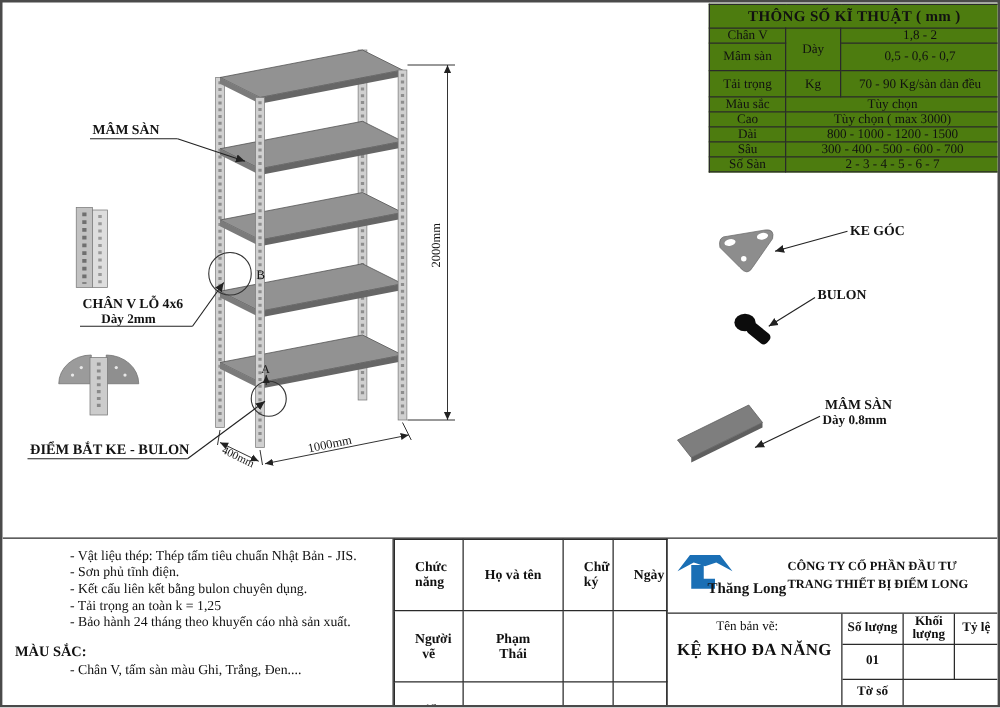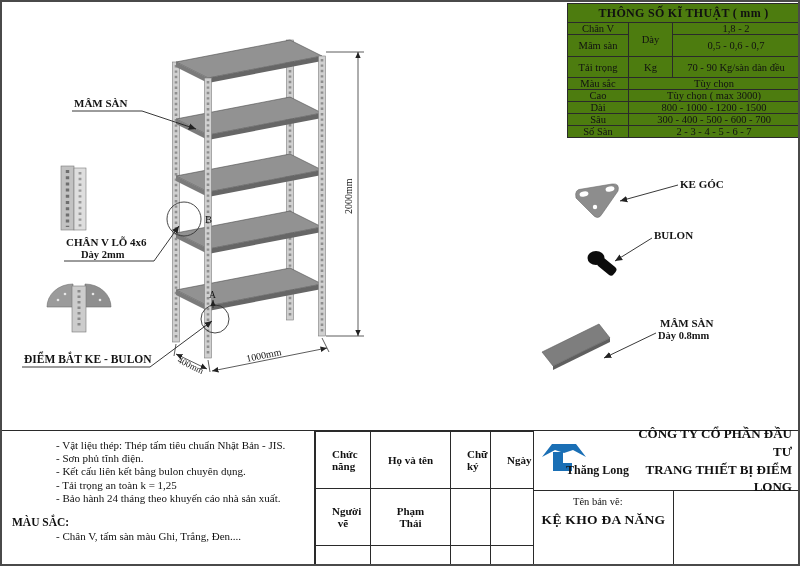--- a/index.html
+++ b/index.html
@@ -25,21 +25,21 @@
   .desc .gap{height:11px;}
   .sigwrap{width:218px;box-sizing:border-box;}
   .sig{width:218px;height:100%;border-collapse:collapse;table-layout:fixed;
        font-size:11px;font-weight:bold;text-align:center;}
   .sig td{border:1px solid #2a2a2a;padding:16px;}
   .h25{height:25px}.h28{height:28px}.h27{height:27px}.h26{height:26px}
 
   .company{flex:1;display:flex;flex-direction:column;border-left:1px solid #2a2a2a;box-sizing:border-box;}
   .co-head{height:60px;border-bottom:1px solid #2a2a2a;display:flex;align-items:center;box-sizing:border-box;}
   .logo{width:96px;display:flex;justify-content:flex-end;}
-  .co-name{flex:1;text-align:right;font-weight:bold;font-size:13px;line-height:1.35;padding-right:6px;}
+  .co-name{flex:1;text-align:left;font-weight:bold;font-size:10px;line-height:1.35;padding-right:6px;}
   .co-body{flex:1;display:flex;}
   .ten-cell{width:140px;border-right:1px solid #2a2a2a;box-sizing:border-box;padding:5px 6px;position:relative;}
   .ten-label{font-size:10.5px;margin-left:33px;}
   .ten-name{font-weight:bold;font-size:13.5px;text-align:center;margin-top:5px;letter-spacing:.3px;}
   .qty{flex:1;display:grid;grid-template-columns:49px 41px 1fr;grid-template-rows:25px 28px 1fr;
        font-size:10.5px;font-weight:bold;text-align:center;}
   .qty>div{display:flex;align-items:center;justify-content:center;line-height:1.0;box-sizing:border-box;}
   .bR{border-right:1px solid #2a2a2a;}  .bB{border-bottom:1px solid #2a2a2a;}
   .span2{grid-column:2/4;}
 </style>
@@ -305,17 +305,27 @@
         <div class="co-name">
           <div>CÔNG TY CỔ PHẦN ĐẦU TƯ</div>
           <div>TRANG THIẾT BỊ ĐIỂM LONG</div>
         </div>
       </div>
       <div class="co-body">
         <div class="ten-cell">
           <div class="ten-label">Tên bản vẽ:</div>
           <div class="ten-name">KỆ KHO ĐA NĂNG</div>
         </div>
+        <div class="qty">
+          <div class="bR bB">Số lượng</div>
+          <div class="bR bB">Khối lượng</div>
+          <div class="bB">Tỷ lệ</div>
+          <div class="bR bB">01</div>
+          <div class="bR bB"></div>
+          <div class="bB"></div>
+          <div class="bR">Tờ số</div>
+          <div class="span2"></div>
+        </div>
       </div>
     </div>
 
   </div>
 </div>
 
 </body></html>

